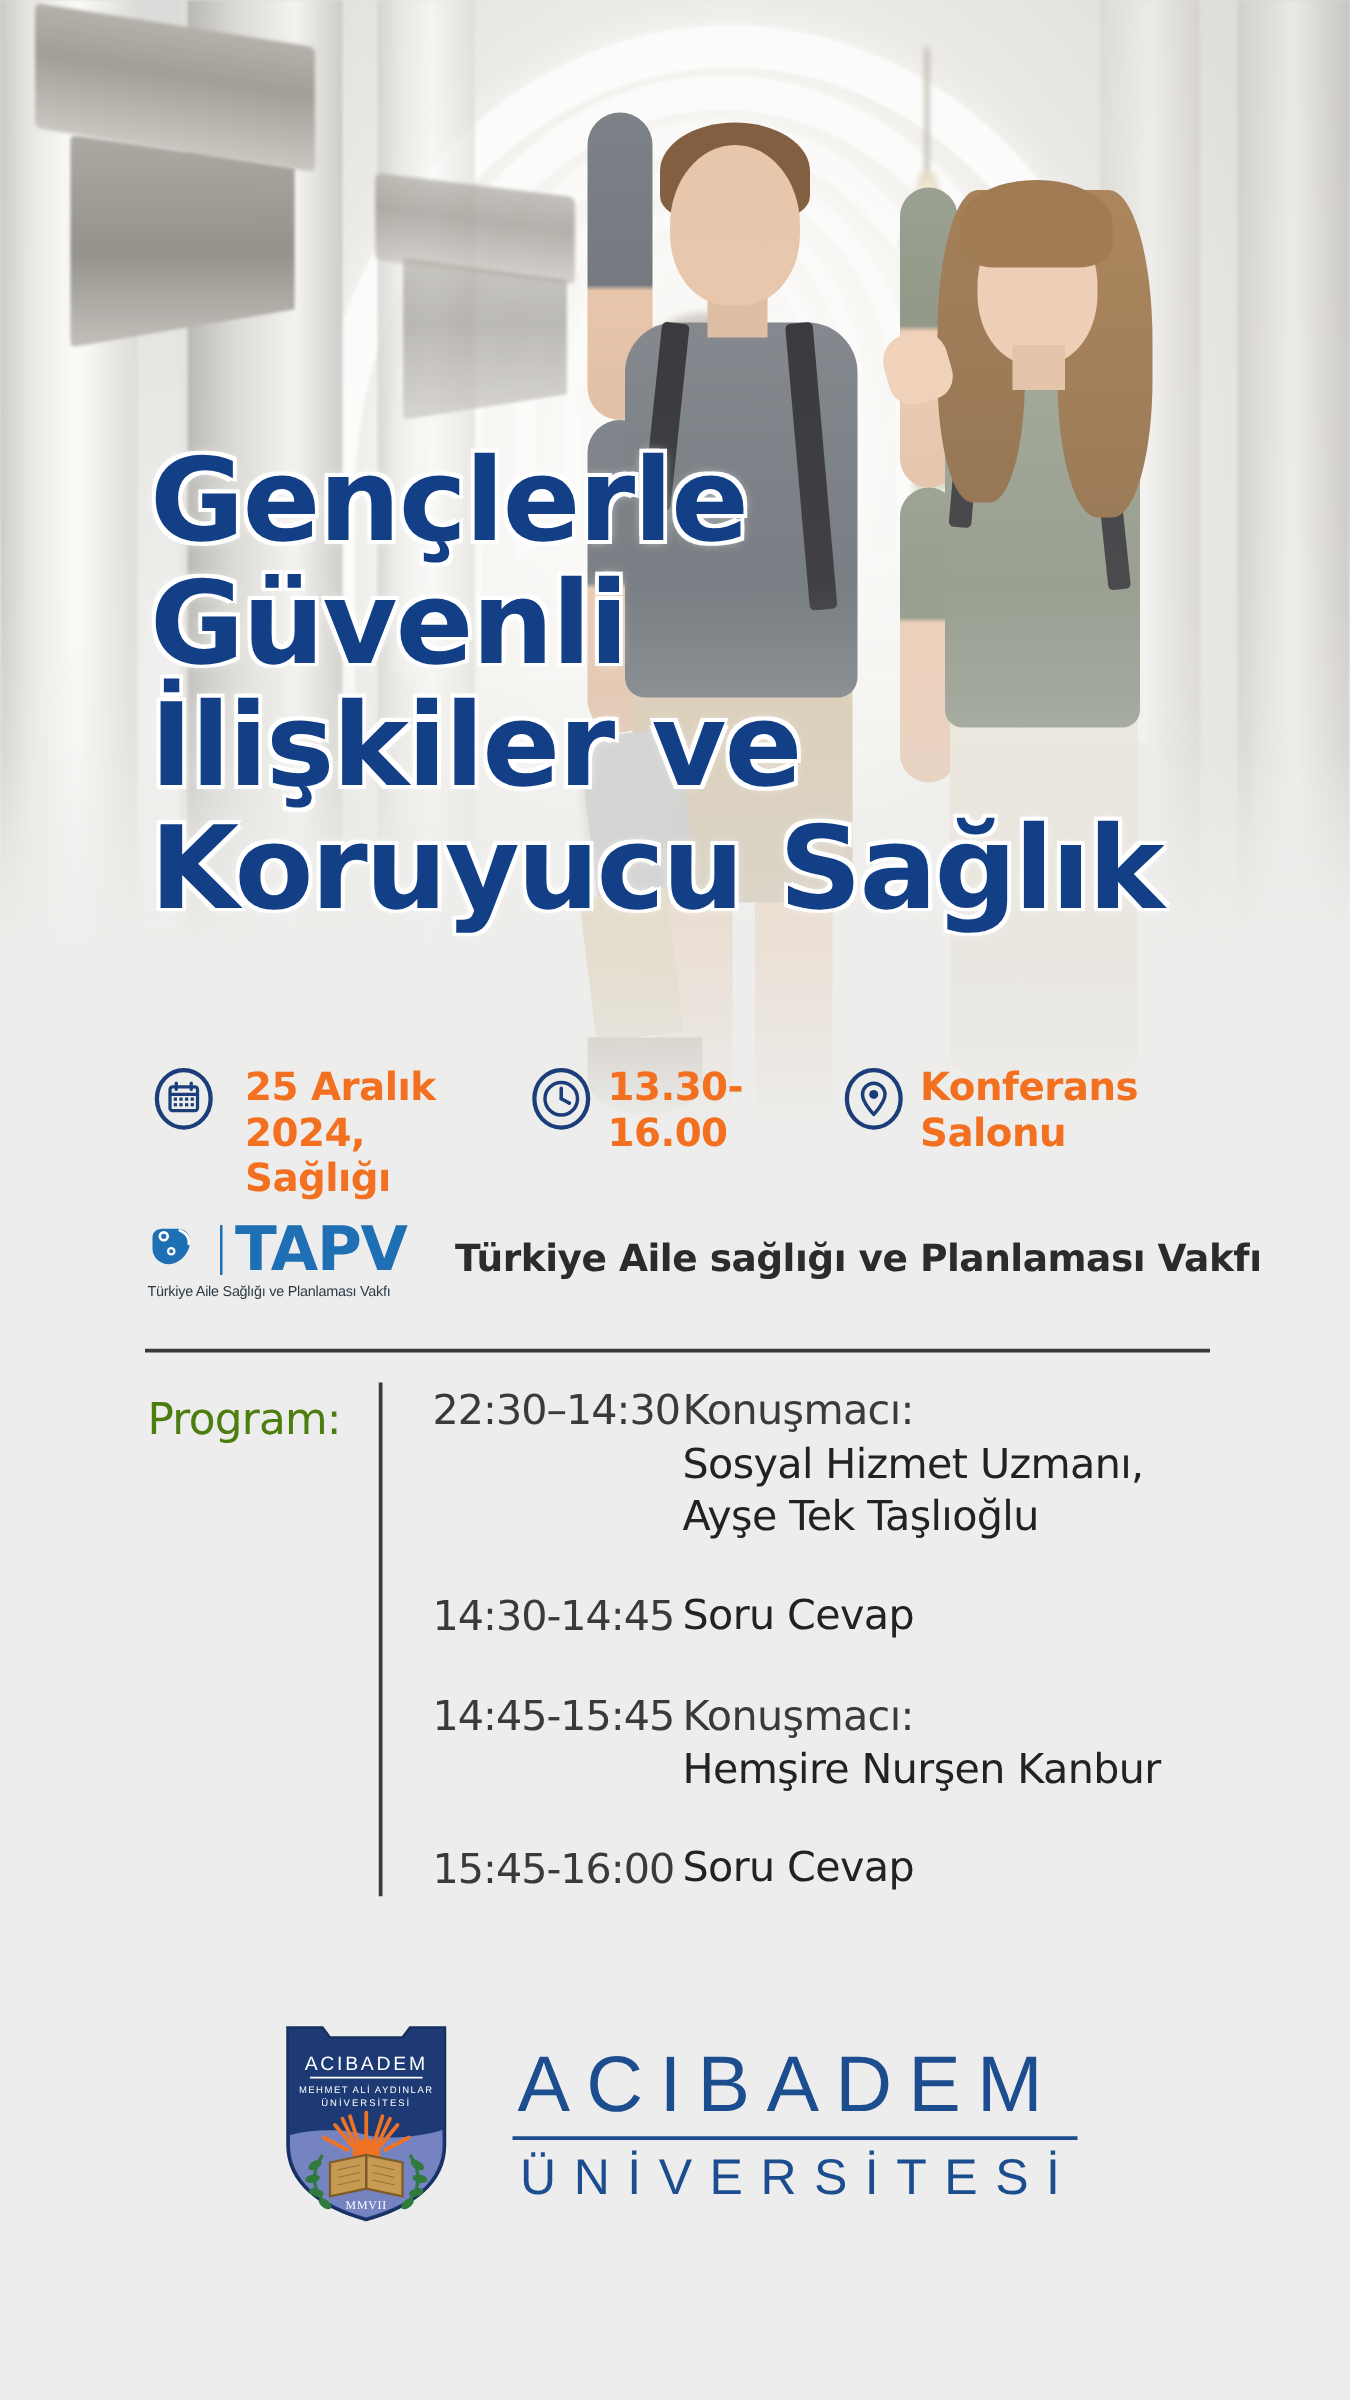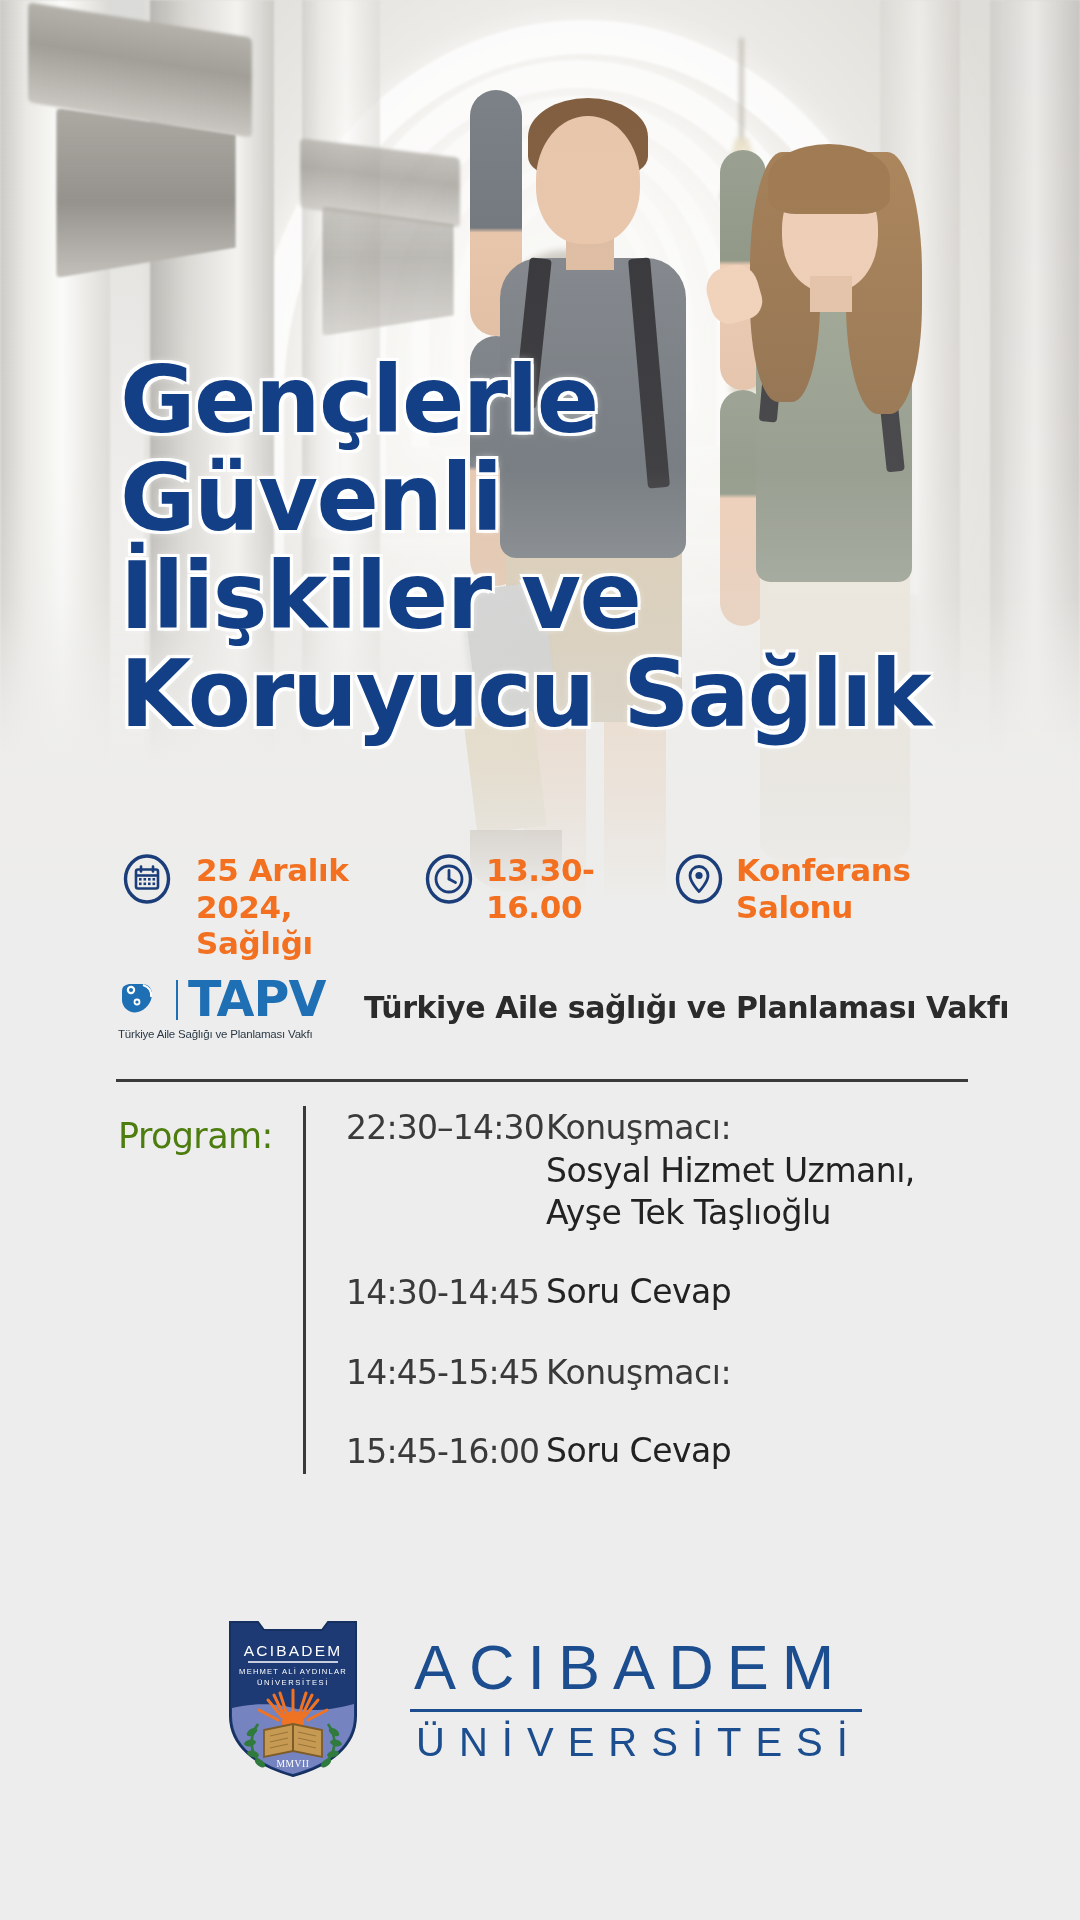--- a/index.html
+++ b/index.html
@@ -523,20 +523,21 @@
         <div class="ptime">14:30-14:45</div>
         <div class="pdesc">
           <div class="strong">Soru Cevap</div>
         </div>
       </div>
 
       <div class="prow">
         <div class="ptime">14:45-15:45</div>
         <div class="pdesc">
           <div class="lead">Konuşmacı:</div>
+          <div class="strong">Hemşire Nurşen Kanbur</div>
         </div>
       </div>
 
       <div class="prow">
         <div class="ptime">15:45-16:00</div>
         <div class="pdesc">
           <div class="strong">Soru Cevap</div>
         </div>
       </div>
 

